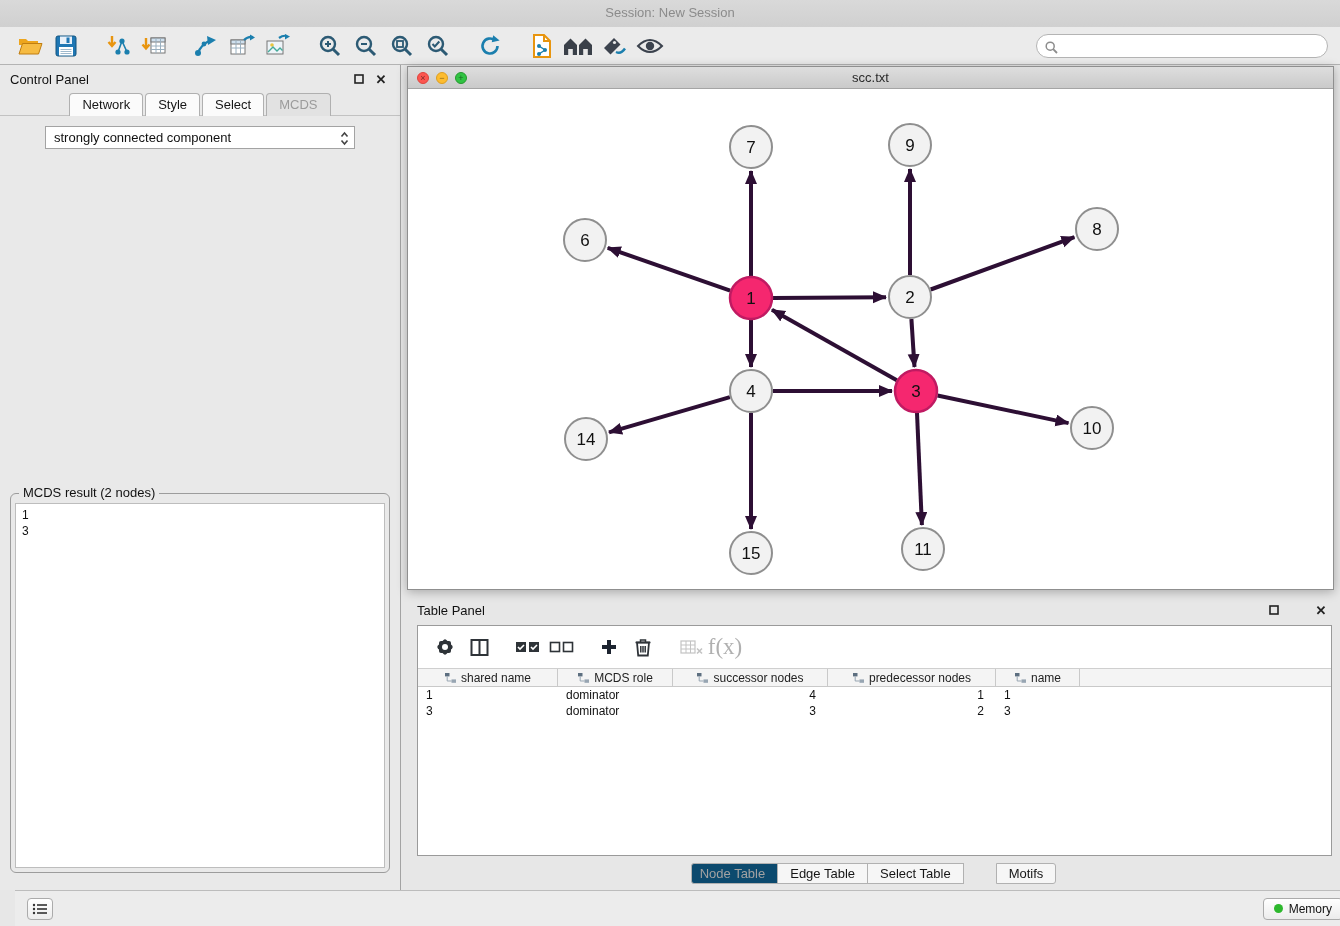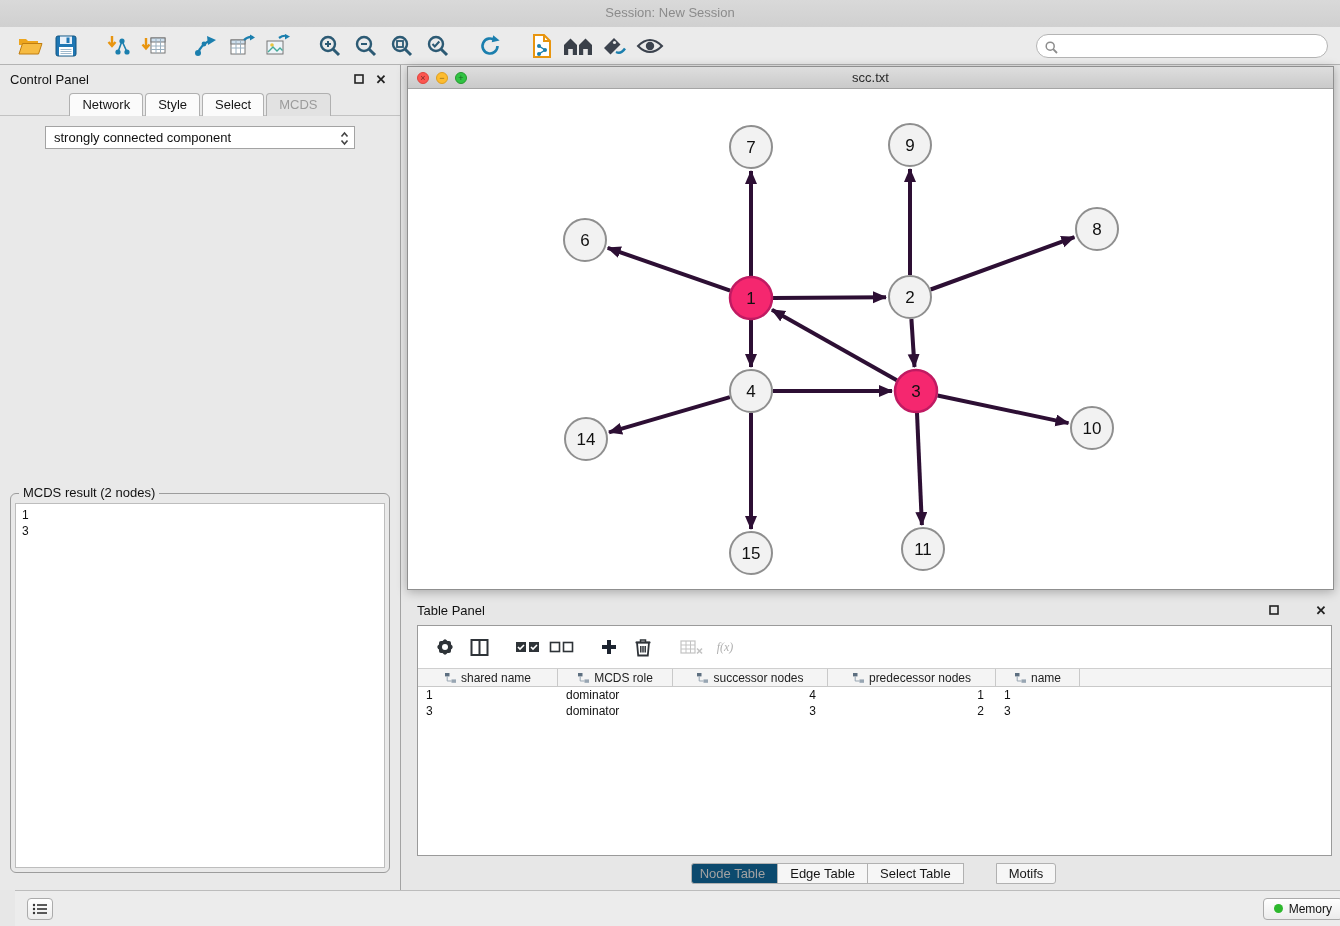--- a/index.html
+++ b/index.html
@@ -47,21 +47,21 @@
   .nw-canvas{position:absolute;left:0;top:22px;width:925px;height:500px;background:#fff;}
   svg text{font-family:"Liberation Sans",sans-serif;}
 
   
   .table-panel{position:absolute;left:407px;top:597px;width:933px;height:292px;}
   .tp-header{height:26px;display:flex;align-items:center;font-size:13px;color:#111;padding:0 10px;gap:25px;}
   .tp-box{position:absolute;left:10px;top:28px;width:915px;height:231px;background:#fff;border:1px solid #9a9a9a;overflow:hidden;}
   .tp-toolbar{height:42px;display:flex;align-items:center;padding:0 12px;gap:4px;}
   .tp-tool{width:30px;height:30px;display:flex;align-items:center;justify-content:center;}
   .tp-toolgap{width:10px;}
-  .fx-label{font-family:"Liberation Serif",serif;font-style:italic;font-size:12px;color:#b0b0b0;}
+  .fx-label{font-family:"Liberation Serif",serif;font-size:23px;color:#b0b0b0;}
   .table-header{display:flex;border-top:1px solid #cfcfcf;border-bottom:1px solid #c9c9c9;background:#f4f4f4;height:19px;}
   .th{display:flex;align-items:center;justify-content:center;gap:4px;font-size:12px;color:#222;border-right:1px solid #c9c9c9;height:100%;}
   .tree-icn{flex:0 0 auto;}
   .tr{display:flex;height:16px;}
   .td{font-size:12px;color:#111;padding:1px 0 0 8px;overflow:hidden;white-space:nowrap;}
   .td.num{text-align:right;padding:1px 12px 0 0;}
   .tp-tabs{position:absolute;left:0;top:266px;width:933px;display:flex;justify-content:center;}
   .tp-tab{height:21px;display:flex;align-items:center;padding:0 12px;font-size:13px;color:#161616;background:#f6f6f6;border:1px solid #b1b1b1;margin-left:-1px;}
   .tp-tab:first-child{border-radius:3px 0 0 3px;margin-left:0;}
   .tp-tab:last-child{border-radius:0 3px 3px 0;margin-left:32px;}

